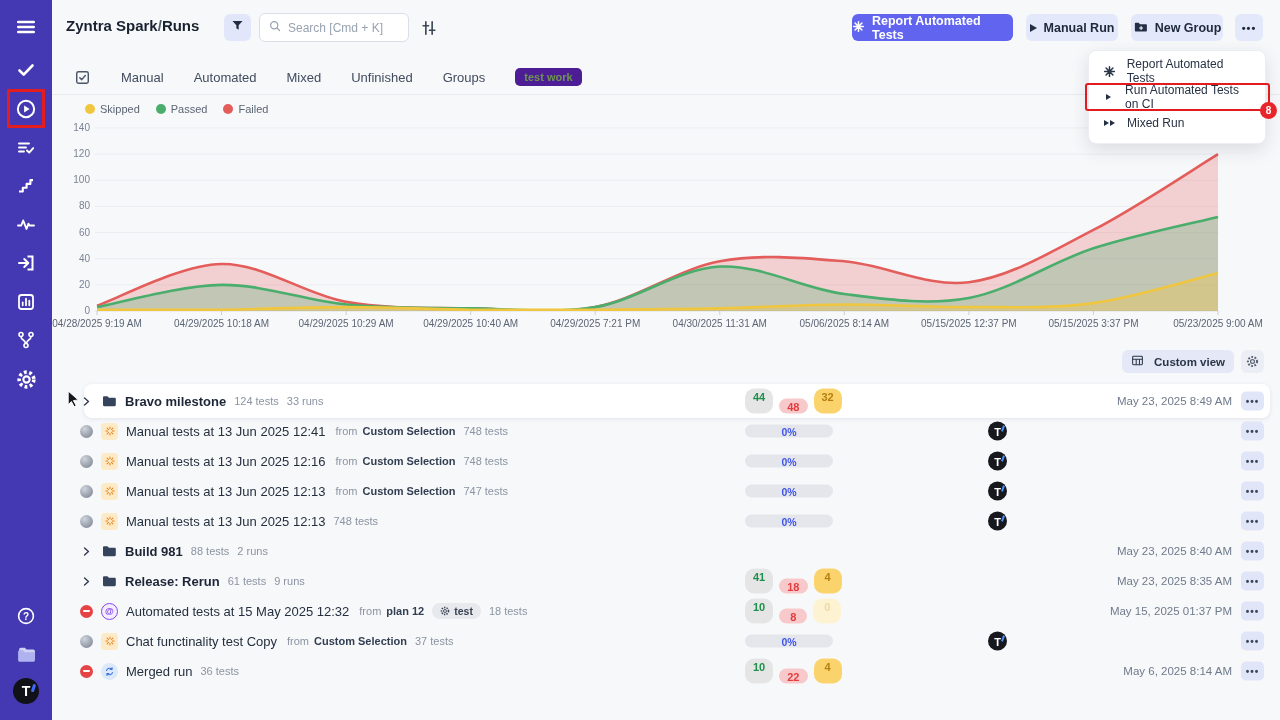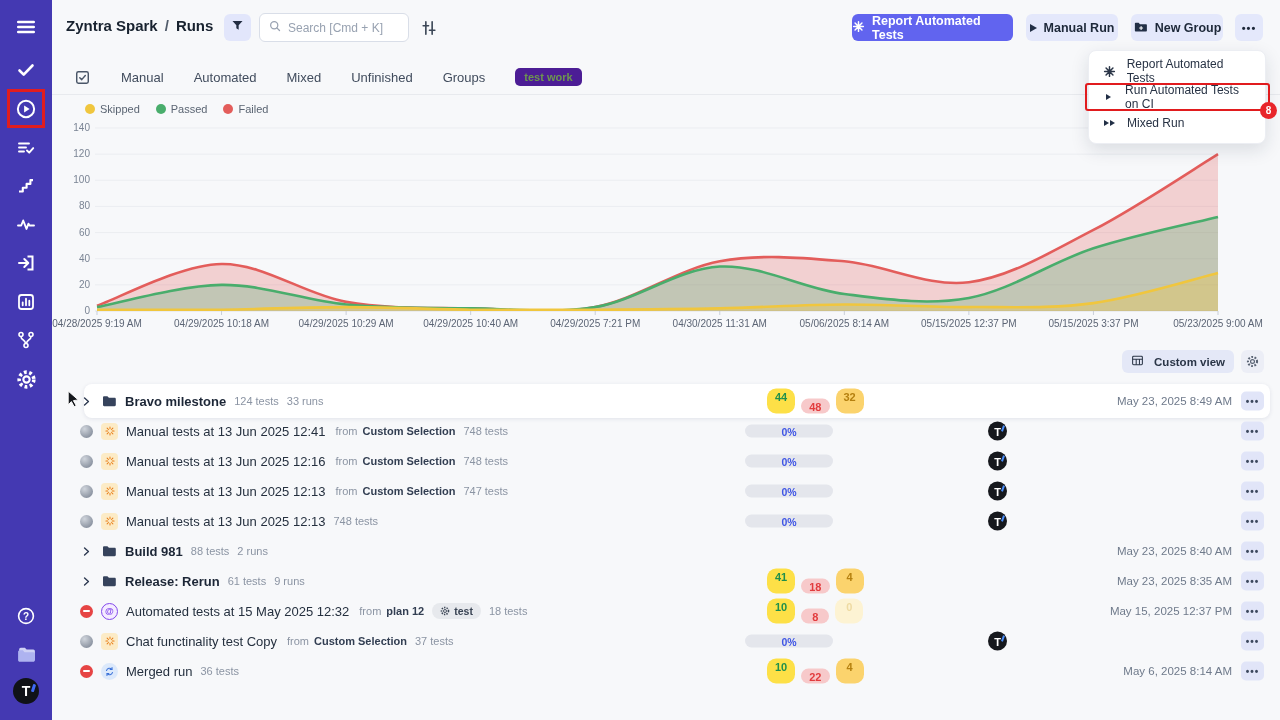--- a/index.html
+++ b/index.html
@@ -13,21 +13,21 @@
   .side-annotation { position:absolute; left:7px; top:89px; width:38px; height:39px; border:3px solid #e11d1f; z-index:5; pointer-events:none; }
   .side-logo { position:absolute; left:13px; top:678px; width:26px; height:26px; border-radius:50%; background:#101217; color:#fff;
     display:flex; align-items:center; justify-content:center; font-weight:800; font-size:14px; }
   .side-logo .blue-tick { position:absolute; right:5px; top:6px; width:2.5px; height:8px; background:#3f6af5; transform:rotate(18deg); border-radius:1px; }
 
   
   .main { position:absolute; left:52px; top:0; width:1228px; height:720px; overflow:hidden; }
 
   
   .header { position:absolute; left:0; top:0; width:1228px; height:56px; }
-  .breadcrumb { position:absolute; left:14px; top:17px; font-size:15px; font-weight:700; color:#18222f; display:flex; gap:7px; }
+  .breadcrumb { position:absolute; left:14px; top:17px; font-size:15px; font-weight:700; color:#18222f; display:flex; }
   .breadcrumb .sep { color:#515c6b; font-weight:700; }
   .filter-btn { position:absolute; left:172px; top:14px; width:27px; height:27px; border-radius:6px; background:#e2e6fb;
     display:flex; align-items:center; justify-content:center; cursor:pointer; }
   .search-box { position:absolute; left:207px; top:13px; width:150px; height:29px; background:#fff; border:1px solid #d9dee8;
     border-radius:6px; display:flex; align-items:center; padding:0 8px; gap:6px; }
   .search-box input { border:none; outline:none; width:110px; font-size:12px; color:#3a4454; background:transparent; font-family:inherit; }
   .search-box input::placeholder { color:#98a2b1; }
   .tune-btn { position:absolute; left:368px; top:19px; width:18px; height:18px; cursor:pointer; }
 
   .hbtn { position:absolute; top:14px; height:27px; border-radius:6px; display:flex; align-items:center; justify-content:center;
@@ -86,21 +86,21 @@
   .minus { width:13px; height:13px; border-radius:50%; background:#e64444; display:flex; align-items:center; justify-content:center; }
   .minus span { width:7px; height:2px; background:#fff; border-radius:1px; }
   .chip-manual { width:17px; height:17px; border-radius:4px; background:#fcebc6; display:flex; align-items:center; justify-content:center; }
   .chip-auto { width:17px; height:17px; border-radius:50%; background:#f4ecff; border:1.6px solid #8246ec; color:#8246ec;
     font-size:9px; font-weight:700; display:flex; align-items:center; justify-content:center; }
   .chip-merge { width:17px; height:17px; border-radius:50%; background:#dce9fb; display:flex; align-items:center; justify-content:center; }
   .test-tag { display:flex; align-items:center; gap:4px; background:#e7e9ed; color:#3a4454; font-size:10.5px; font-weight:600;
     padding:2px 8px; border-radius:9px; }
   .stats { position:absolute; left:679px; top:50%; transform:translateY(-50%); display:flex; gap:6px; z-index:1; }
   .badge { min-width:28px; text-align:center; padding:1.5px 8px; border-radius:9px; font-size:11px; font-weight:700; }
-  .badge.pass { background:#fde047; color:#1f8f4c;margin-left:22px; }
+  .badge.pass { background:#e5e5e5; color:#1f8f4c; }
   .badge.fail { background:#f7c9ca; color:#e23c3e;margin-top:10px; }
   .badge.skip { background:#fbd36d; color:#b5800f; }
   .badge.skip-faded { background:#fdf3d3; color:#eedaa2; }
   .progress { position:absolute; left:679px; top:50%; transform:translateY(-50%); width:88px; height:13px; border-radius:7px;
     background:#e4e6ec; display:flex; align-items:center; justify-content:center; z-index:1; }
   .progress span { font-size:10.5px; font-weight:700; color:#3f55e5; }
   .avatar { position:absolute; left:922px; top:50%; transform:translateY(-50%); width:19px; height:19px; border-radius:50%;
     background:#16181d; color:#fff; font-size:11px; font-weight:800; display:flex; align-items:center; justify-content:center; z-index:1; }
   .avatar .blue-tick { position:absolute; right:3.5px; top:4px; width:2px; height:6px; background:#4a8df8; transform:rotate(20deg); }
   .rdate { position:absolute; right:34px; top:50%; transform:translateY(-50%); font-size:11.5px; color:#6f7a8b; z-index:1; }
@@ -537,21 +537,21 @@
                 <circle cx="10" cy="10" r="3" stroke="#3a4454" stroke-width="1.8"></circle>
               </svg>
             </span>test</span>
           <span class="meta">18 tests</span>
         </div>
         <div class="stats">
       <span class="badge pass">10</span>
       <span class="badge fail">8</span>
       <span class="badge skip-faded">0</span>
         </div>
-        <span class="rdate">May 15, 2025 12:37 PM</span>
+        <span class="rdate">May 15, 2025 01:37 PM</span>
         <span class="row-menu">•••</span>
       </div>
       <div class="row">
 
       <div class="row-left">
           <span class="sphere"></span>
           <span class="chip-manual">
             <svg width="12" height="12" viewBox="0 0 20 20" fill="none">
               <path d="M10 3.2v3.2M10 13.6v3.2M3.2 10h3.2M13.6 10h3.2M5.2 5.2l2.3 2.3M12.5 12.5l2.3 2.3M14.8 5.2l-2.3 2.3M7.5 12.5l-2.3 2.3" stroke="#e87d15" stroke-width="1.7" stroke-linecap="round"></path>
             </svg>

